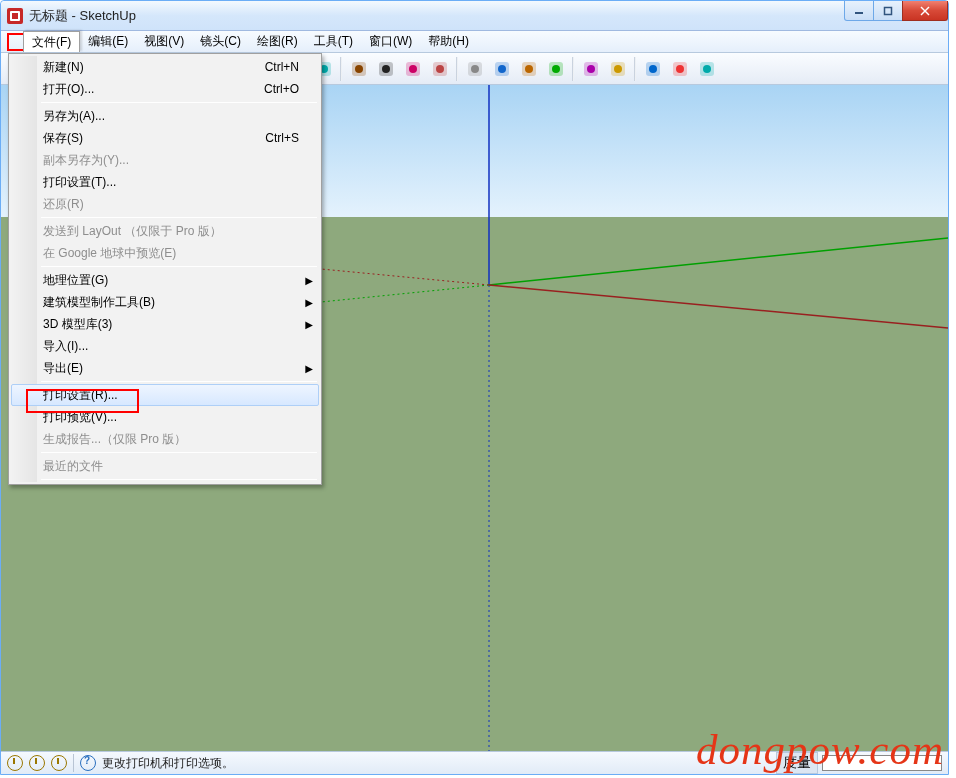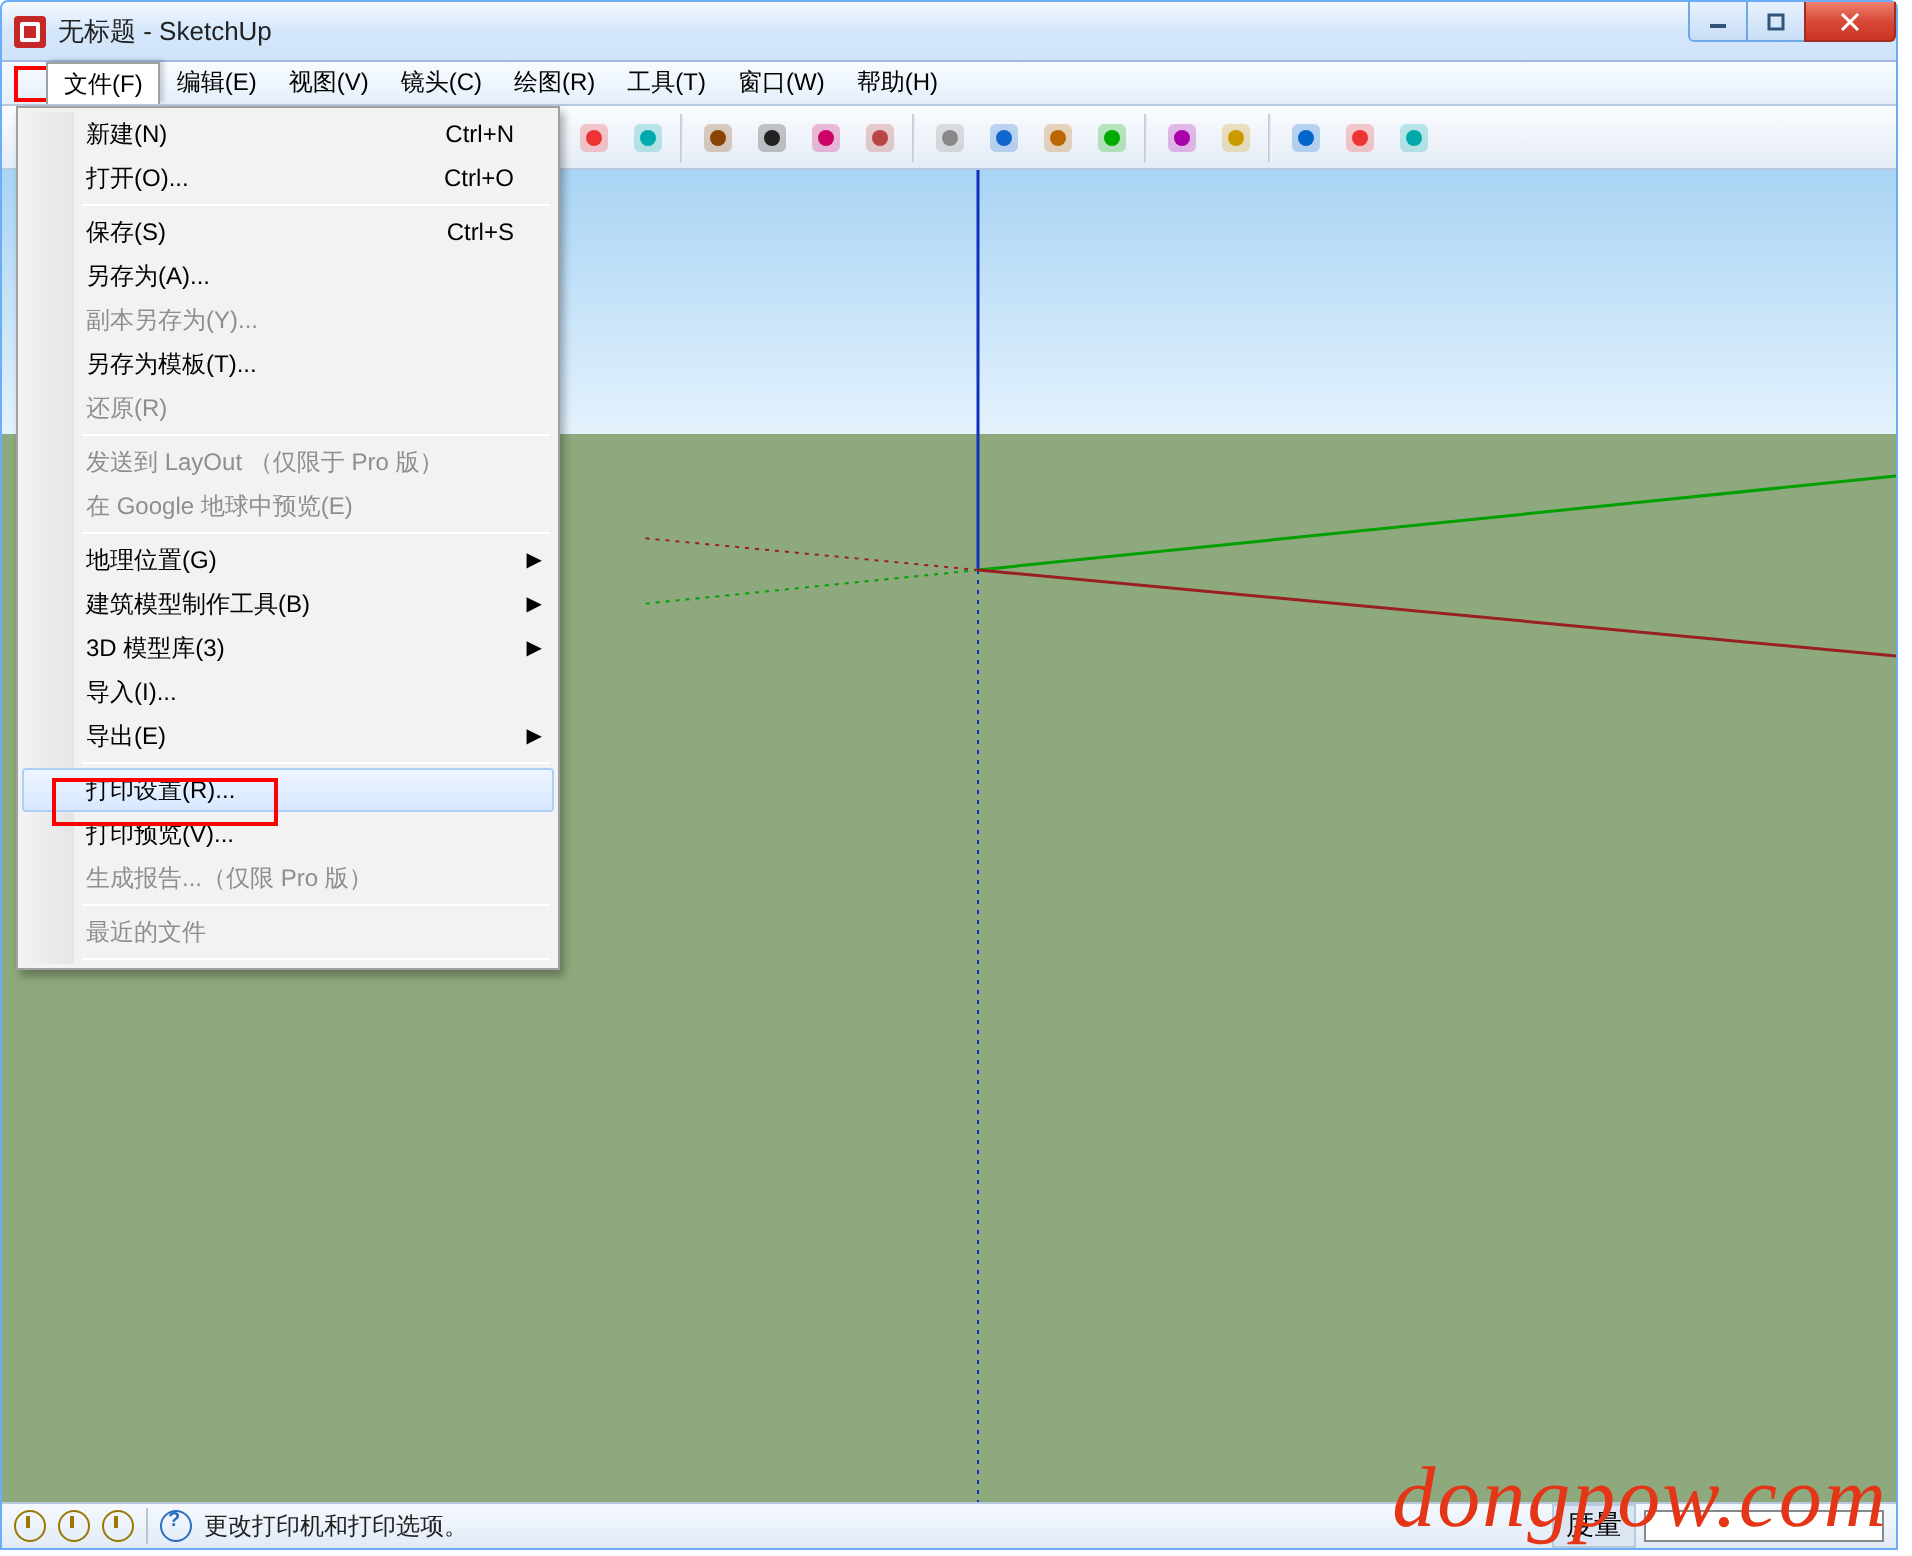--- a/index.html
+++ b/index.html
@@ -46,21 +46,21 @@
   .status-ico{width:16px;height:16px; border:1.5px solid #9a7700; border-radius:50%; position:relative;}
   .status-ico::after{content:"";position:absolute;left:5px;top:2px;width:2px;height:6px;background:#9a7700;}
   .status-ico.q::after{height:0;}
   .statusbar .sep{width:1px;height:18px;background:#b8c4d4;}
   .status-text{ color:#222; font-size:12px;}
   .status-right{margin-left:auto; display:flex;align-items:center;gap:4px;}
   .measure-label{background:#dce6f2;border:1px solid #b7c9de;padding:1px 6px;font-size:14px;}
   .measure-box{ width:120px;height:16px;background:#fff;border:1px solid #888;}
 
   
-  .dropdown { position:absolute; left:7px; top:52px; width:272px; background:#f2f2f2;
+  .dropdown { position:absolute; left:7px; top:52px; width:314px; background:#f2f2f2;
               border:1px solid #a0a0a0; box-shadow:2px 3px 4px rgba(0,0,0,0.3); z-index:20; padding:2px;}
   .dd-gutter { position:absolute; left:2px; top:2px; bottom:2px; width:26px;
                background:linear-gradient(to right,#f2f2f2,#e5e5e5); z-index:0;}
   .dd-item { position:relative; display:flex; align-items:center; height:22px; padding-left:32px; padding-right:24px;
              color:#000; cursor:default; z-index:1;}
   .dd-item .shortcut{ position:absolute; right:20px; }
   .dd-item .arrow{ position:absolute; right:6px; font-size:10px; }
   .dd-item.disabled{ color:#8e8e8e; }
   .dd-item.highlight{ background:linear-gradient(#eef5ff,#d7e8ff); border:1px solid #aecff7; border-radius:2px; padding-left:31px;}
   .dd-sep{ height:1px; margin:2px 2px 2px 30px; background:#c7c7c7; border-bottom:1px solid #fff;}
@@ -307,31 +307,31 @@
   <div class="dd-item">
         <span>新建(N)</span>
         <span class="shortcut">Ctrl+N</span>
       </div>
       <div class="dd-item">
         <span>打开(O)...</span>
         <span class="shortcut">Ctrl+O</span>
       </div>
       <div class="dd-sep"></div>
       <div class="dd-item">
+        <span>另存为(A)...</span>
+      </div>
+      <div class="dd-item">
         <span>保存(S)</span>
         <span class="shortcut">Ctrl+S</span>
       </div>
-      <div class="dd-item">
-        <span>另存为(A)...</span>
-      </div>
       <div class="dd-item disabled">
         <span>副本另存为(Y)...</span>
       </div>
       <div class="dd-item">
-        <span>另存为模板(T)...</span>
+        <span>打印设置(T)...</span>
       </div>
       <div class="dd-item disabled">
         <span>还原(R)</span>
       </div>
       <div class="dd-sep"></div>
       <div class="dd-item disabled">
         <span>发送到 LayOut （仅限于 Pro 版）</span>
       </div>
       <div class="dd-item disabled">
         <span>在 Google 地球中预览(E)</span>

